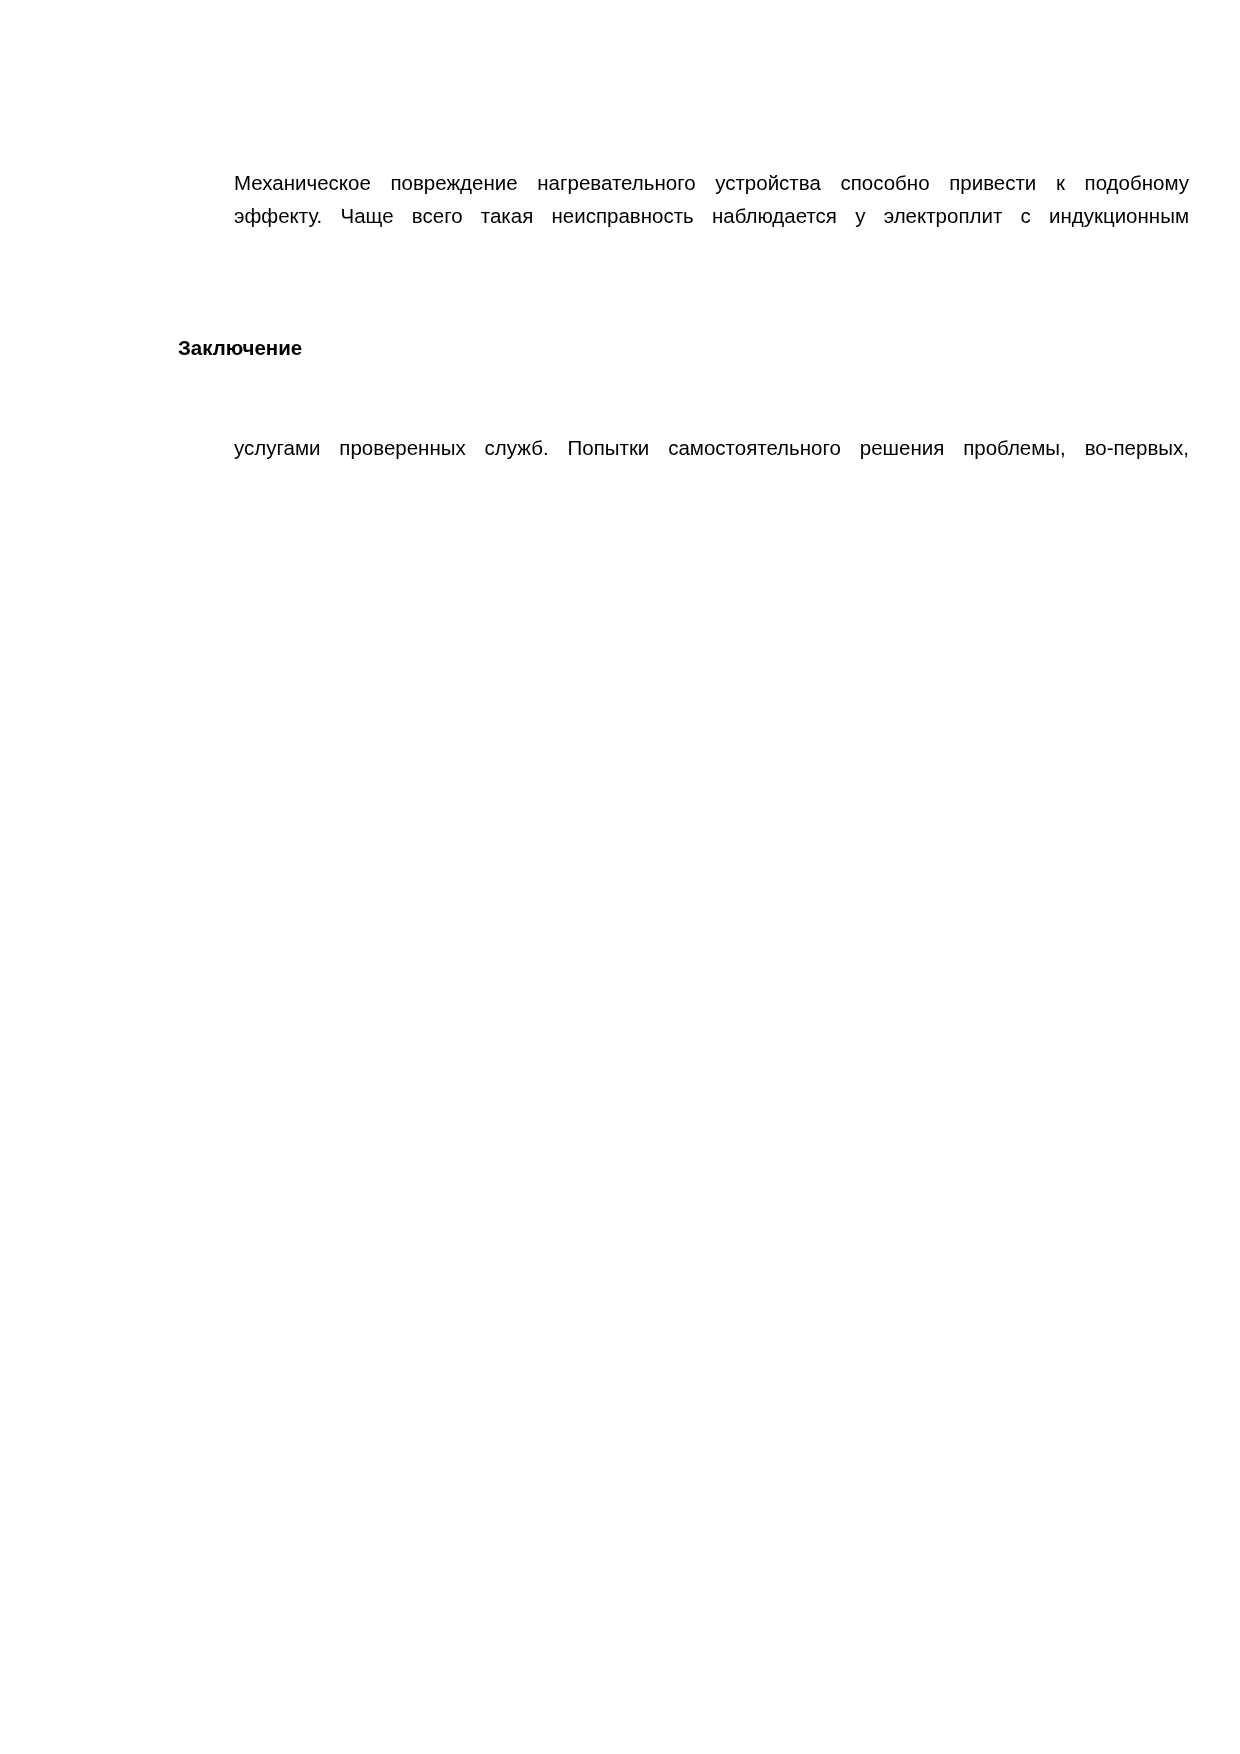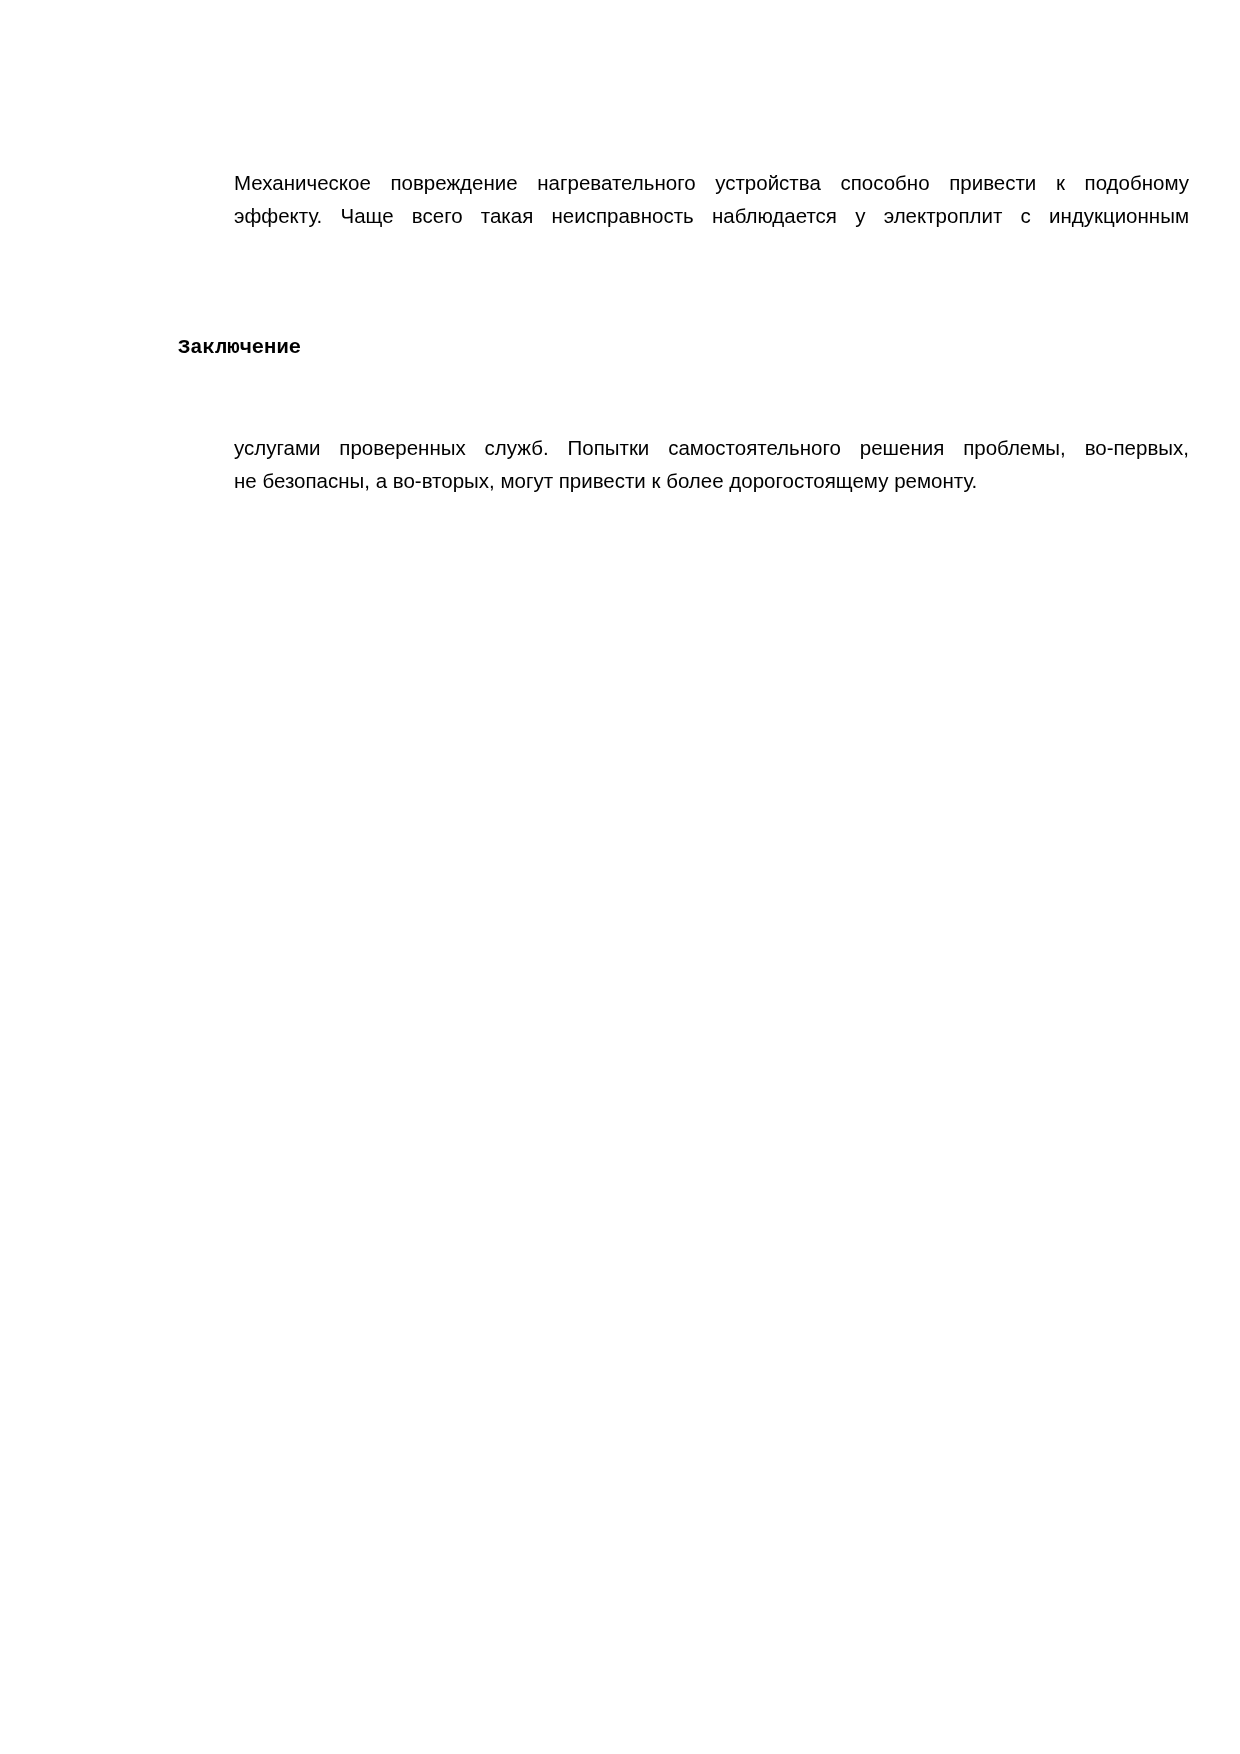--- a/index.html
+++ b/index.html
@@ -3,31 +3,30 @@
 <meta charset="utf-8">
 <style>
   html, body { margin: 0; padding: 0; background: #ffffff; }
   body { width: 1240px; height: 1754px; position: relative; overflow: hidden; }
   .page { position: absolute; left: 178px; top: 0; width: 955px; font-family: "Liberation Sans", "DejaVu Sans", sans-serif; color: #000; }
   .para { position: absolute; left: 8px; width: 955px; font-size: 20.5px; line-height: 33px; margin-left: 48px; }
   .line { display: block; white-space: nowrap; height: 33px; }
   .line.justify { text-align: justify; text-align-last: justify; white-space: normal; }
   .heading { position: absolute; left: 0; font-size: 20.5px; font-weight: bold; line-height: 33px; }
   #p1 { top: 166px; }
-  #h1 { top: 331px; font-family: Liberation Mono, monospace; }
+  #h1 { top: 331px; }
   #p2 { top: 431px; }
 </style>
 </head>
 <body>
 
 <div class="page">
   <div class="para" id="p1">
     <span class="line justify">Механическое повреждение нагревательного устройства способно привести к подобному</span>
     <span class="line justify">эффекту. Чаще всего такая неисправность наблюдается у электроплит с индукционным</span>
   </div>
 
   <div class="heading" id="h1">Заключение</div>
 
   <div class="para" id="p2">
     <span class="line justify">услугами проверенных служб. Попытки самостоятельного решения проблемы, во-первых,</span>
-    <span class="line">не безопасны, а во-вторых, могут привести к более дорогостоящему ремонту.</span>
   </div>
 </div>
 
 </body></html>

